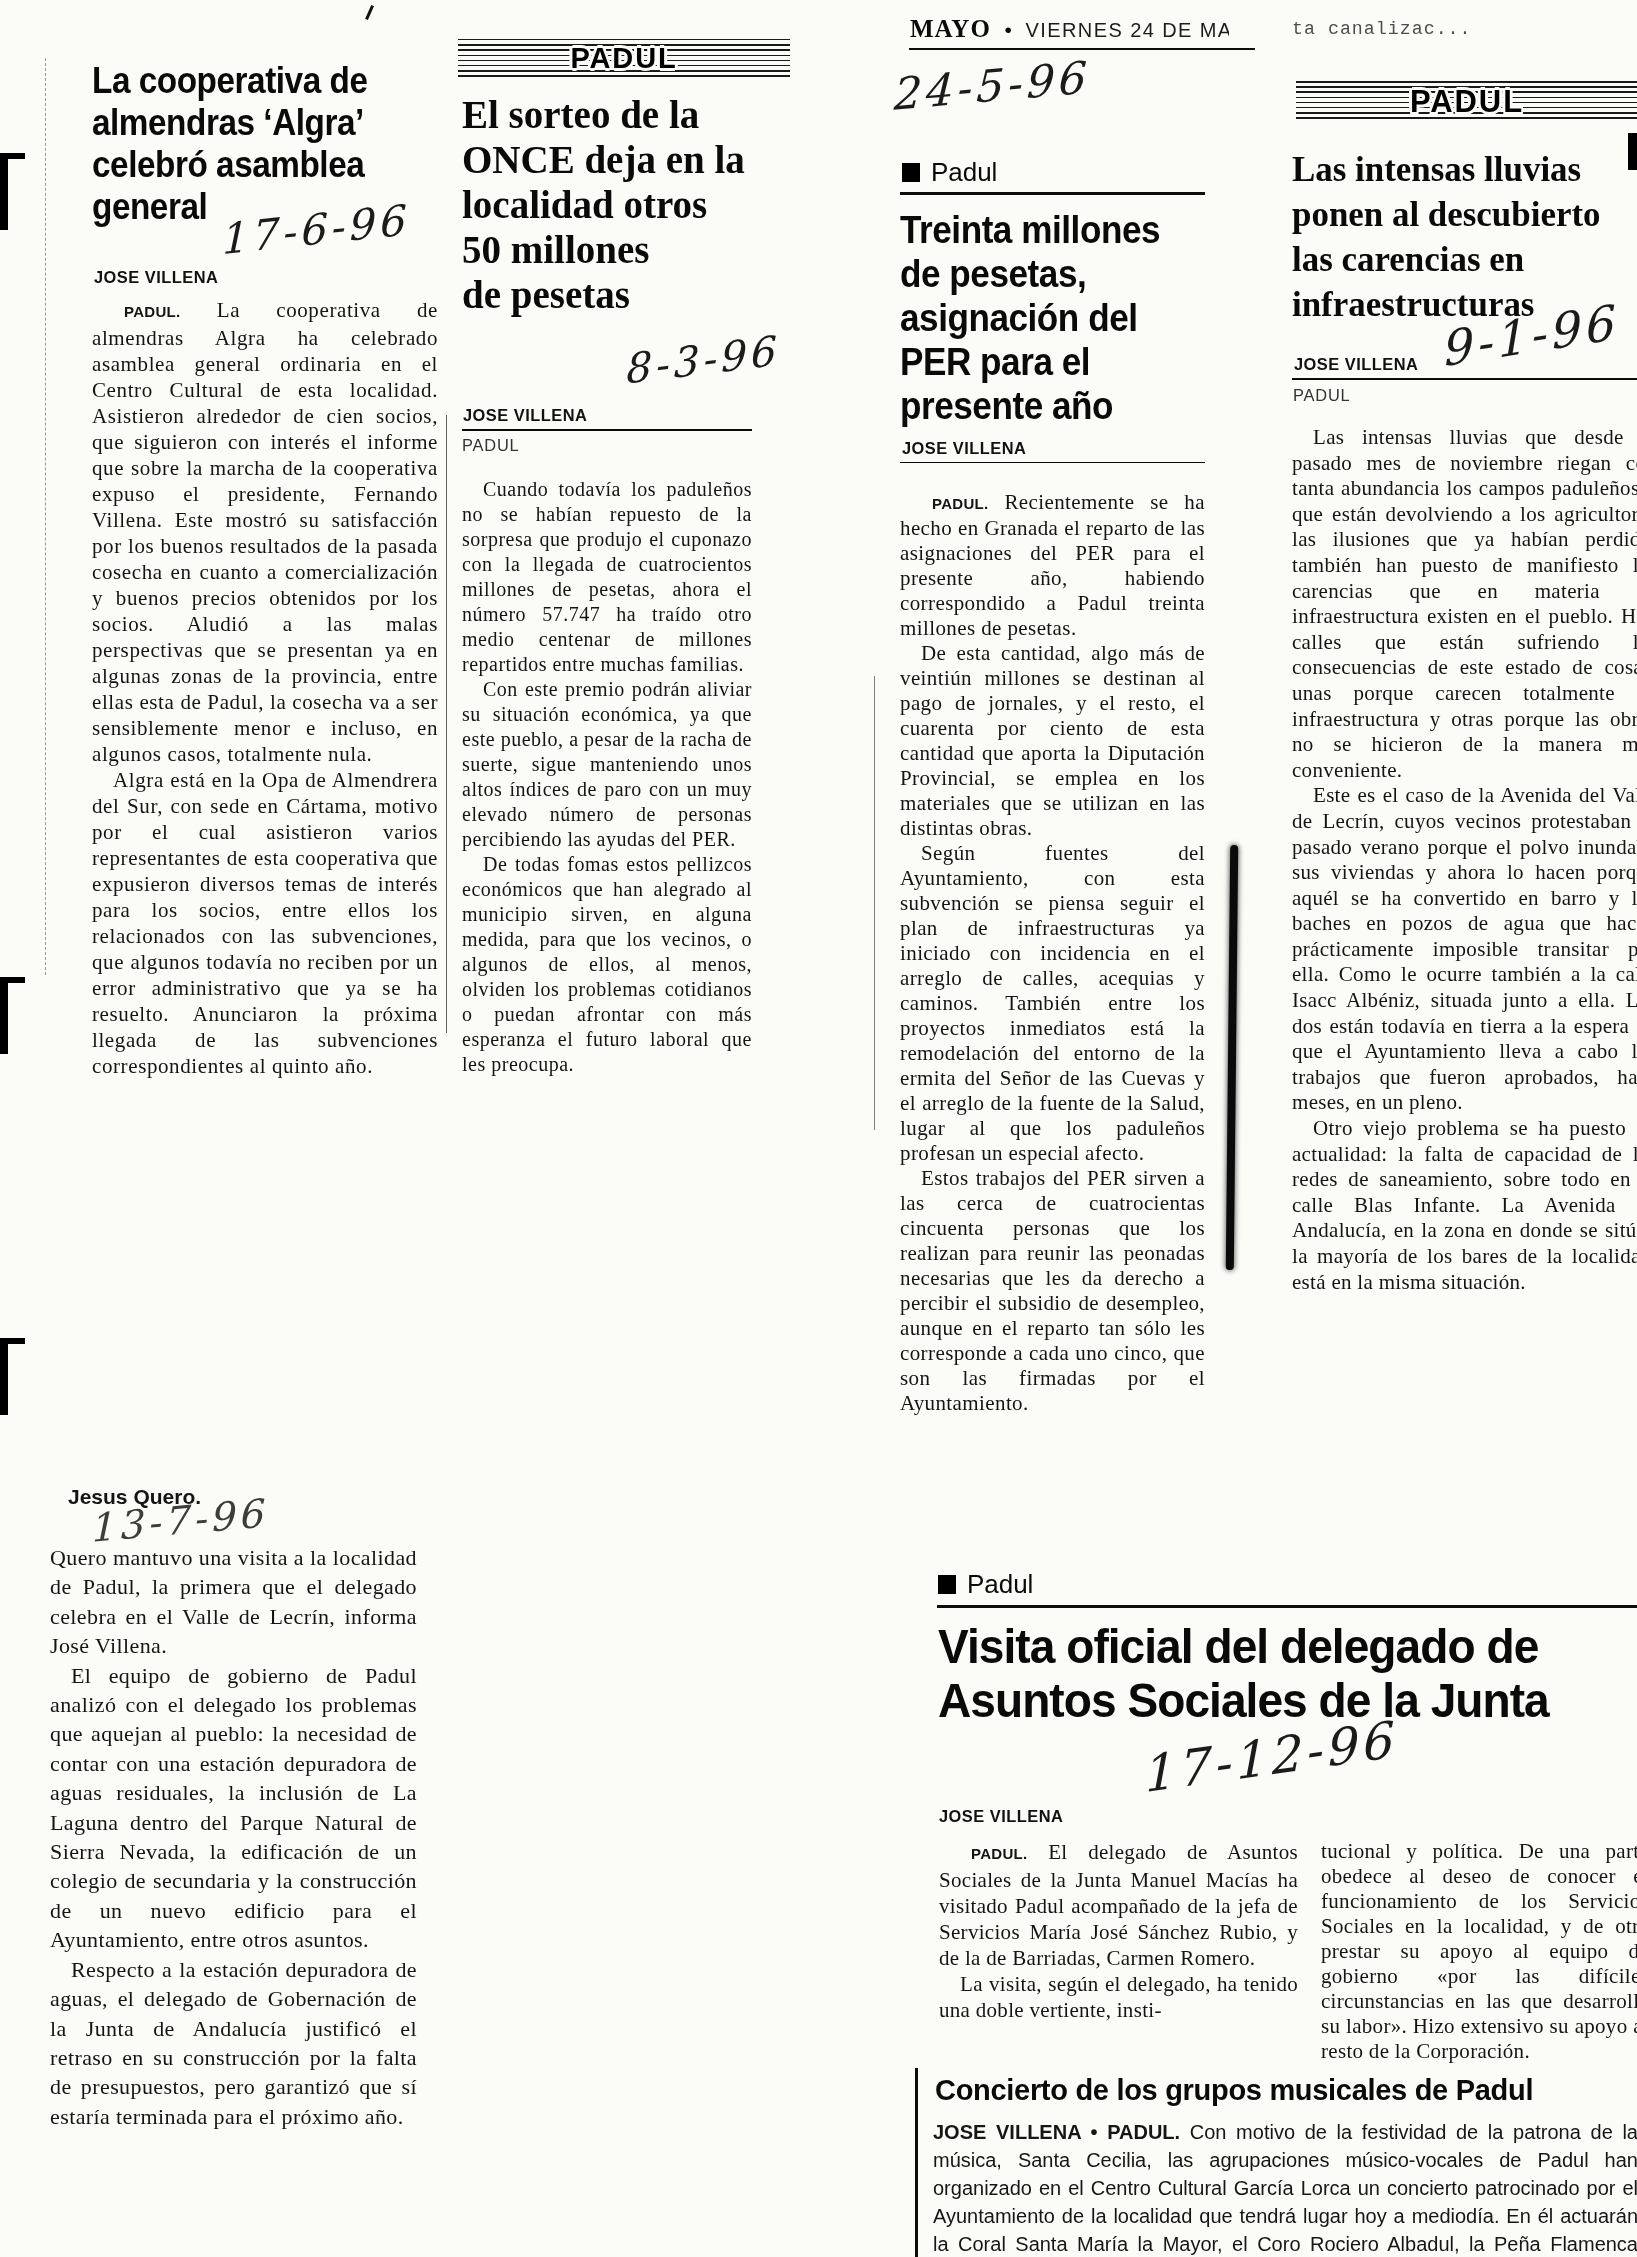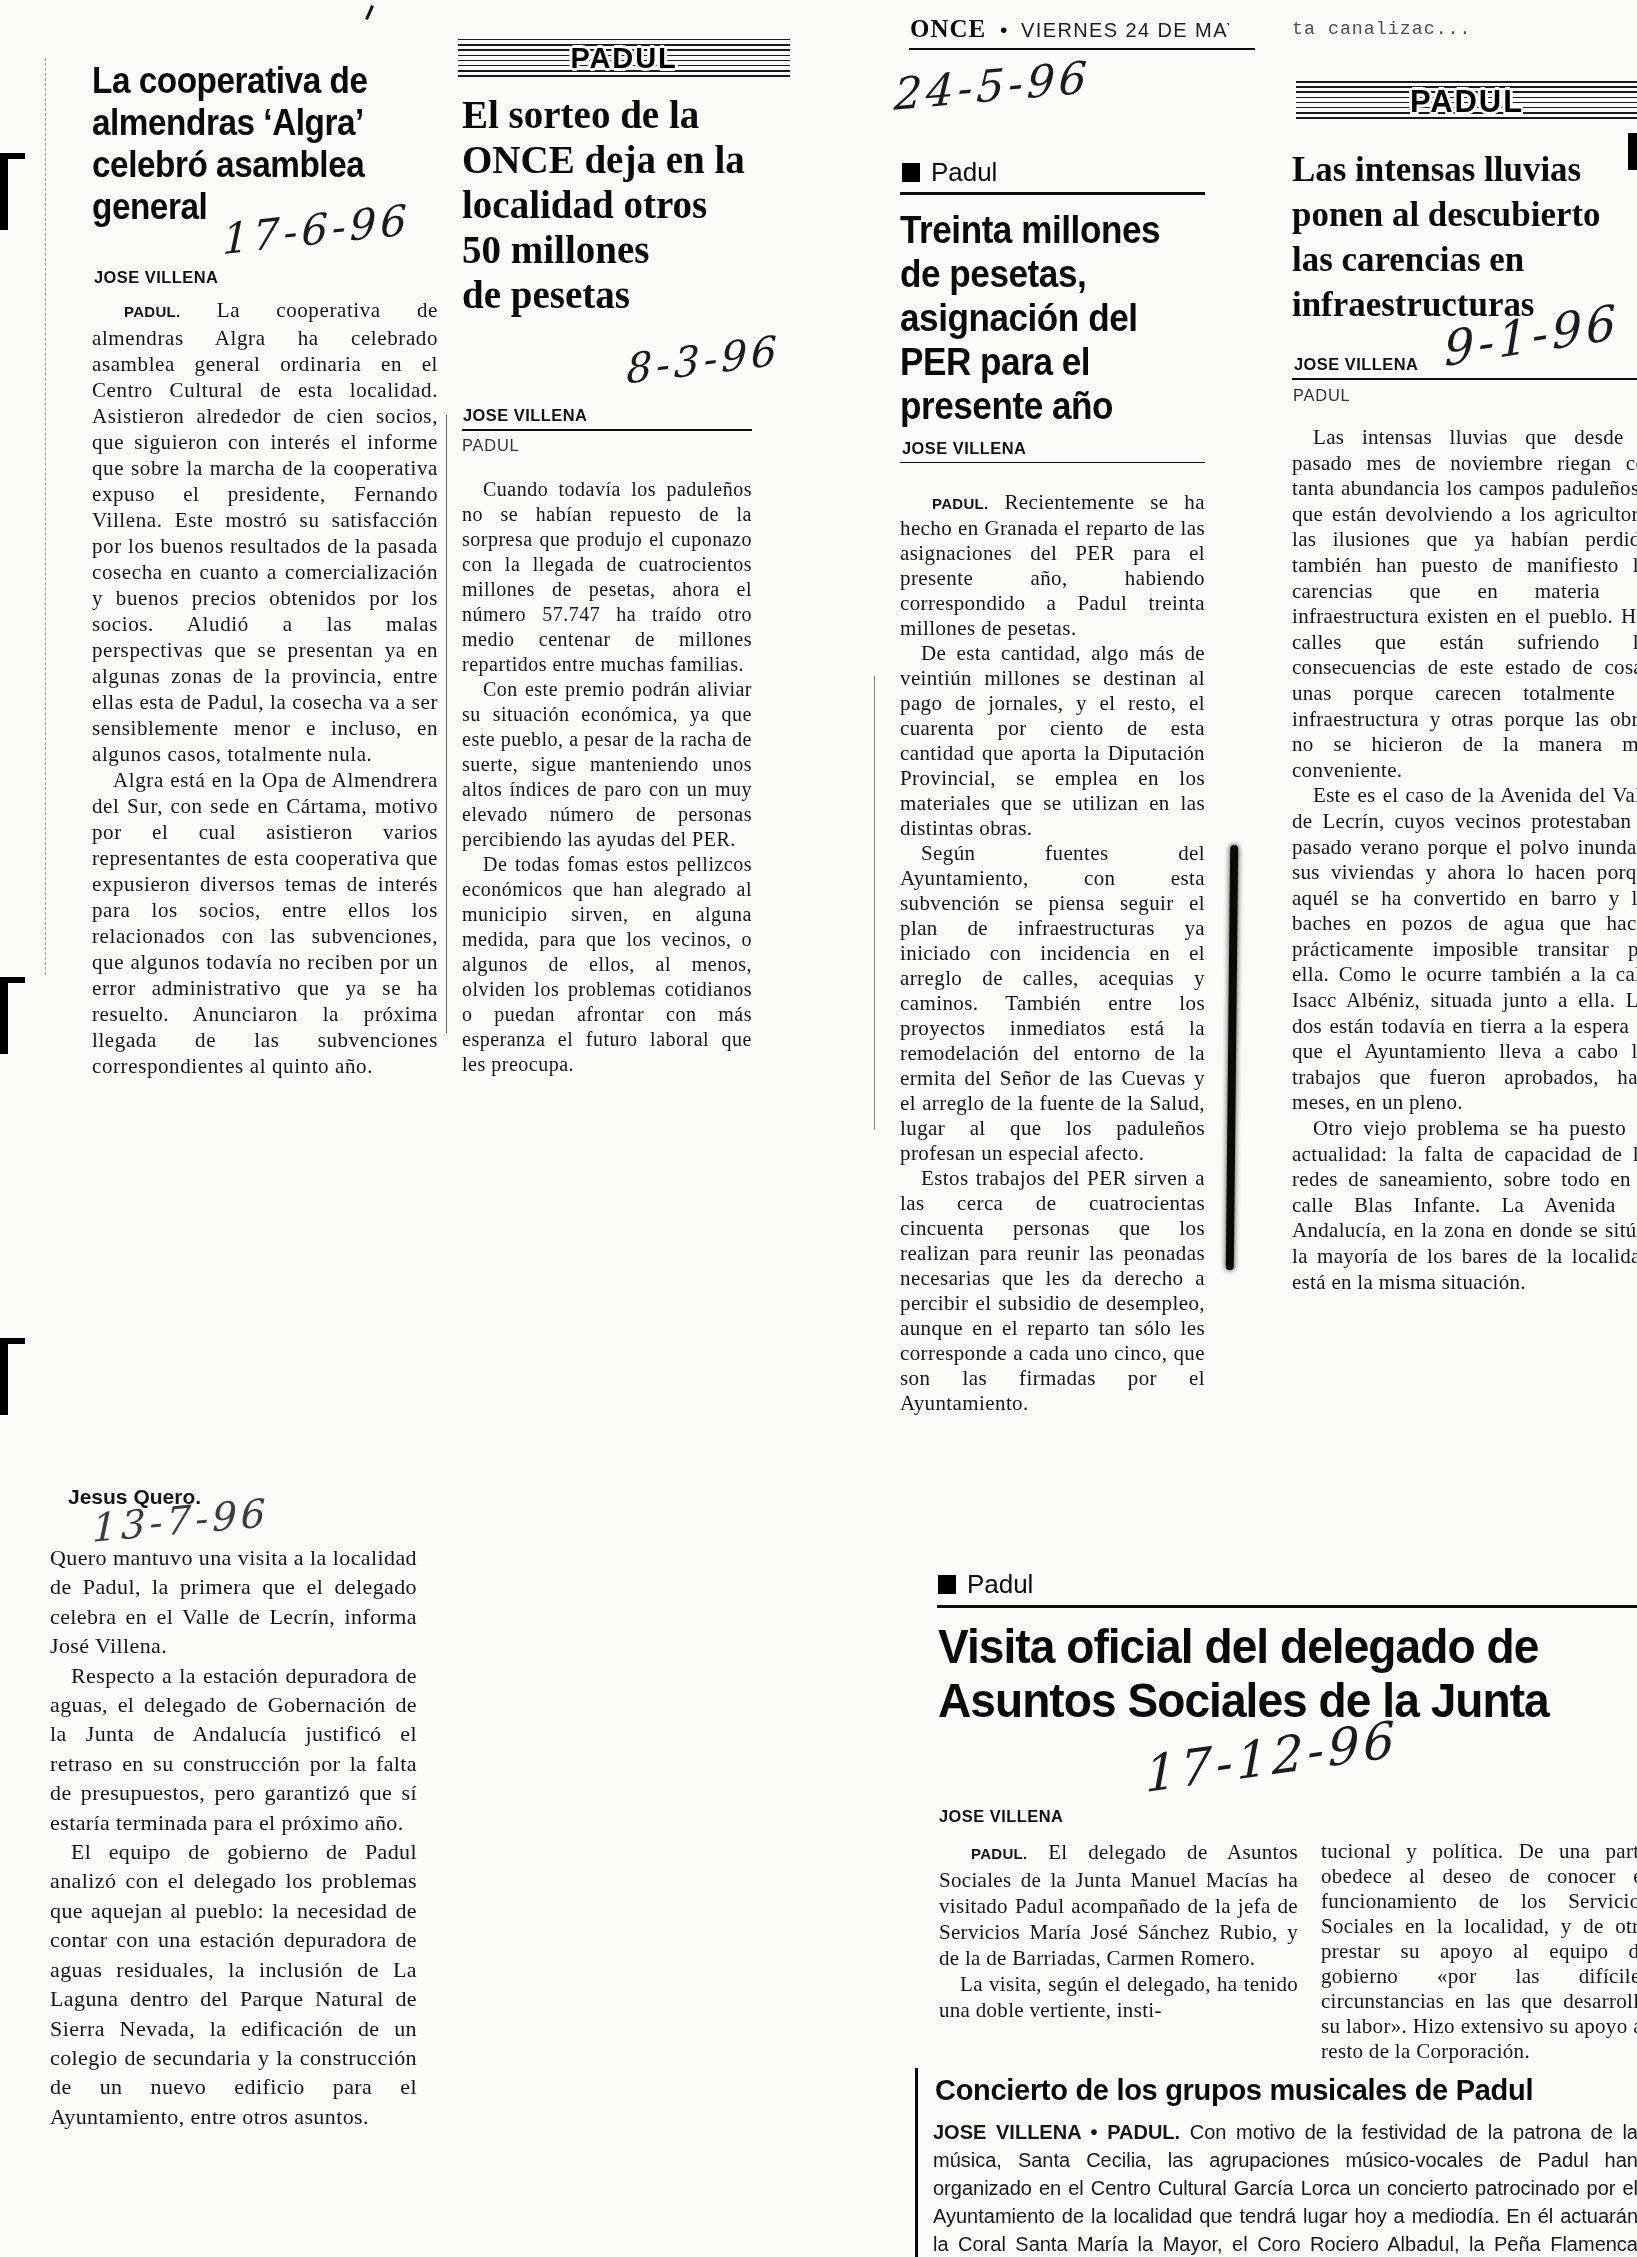--- a/index.html
+++ b/index.html
@@ -72,22 +72,22 @@
   <div class="abs byline" style="left:94px;top:268px">JOSE VILLENA</div>
   <div class="abs bodytext" style="left:92px;top:297px;width:346px;font-size:21px;line-height:26px;letter-spacing:0.6px">
     <p><span class="dateline">PADUL.</span> <span>La cooperativa de almendras Algra ha celebrado asamblea general ordinaria en el Centro Cultural de esta localidad. Asistieron alrededor de cien socios, que siguieron con interés el informe que sobre la marcha de la cooperativa expuso el presidente, Fernando Villena. Este mostró su satisfacción por los buenos resultados de la pasada cosecha en cuanto a comercialización y buenos precios obtenidos por los socios. Aludió a las malas perspectivas que se presentan ya en algunas zonas de la provincia, entre ellas esta de Padul, la cosecha va a ser sensiblemente menor e incluso, en algunos casos, totalmente nula.</span></p>
     <p class="indent">Algra está en la Opa de Almendrera del Sur, con sede en Cártama, motivo por el cual asistieron varios representantes de esta cooperativa que expusieron diversos temas de interés para los socios, entre ellos los relacionados con las subvenciones, que algunos todavía no reciben por un error administrativo que ya se ha resuelto. Anunciaron la próxima llegada de las subvenciones correspondientes al quinto año.</p>
   </div>
 
   <div class="abs" style="left:68px;top:1485px;font-family:'Liberation Sans',sans-serif;font-weight:700;font-size:21px">Jesus Quero.</div>
   <div class="hw" style="left:92px;top:1498px;font-size:39px;opacity:.85;transform:rotate(-5deg) skewX(-6deg)">13-7-96</div>
   <div class="abs bodytext" style="left:50px;top:1543px;width:367px;font-size:22px;line-height:29.4px;letter-spacing:0.4px">
     <p><span>Quero mantuvo una visita a la localidad de Padul, la primera que el delegado celebra en el Valle de Lecrín, informa </span><span class="boldname">José Villena.</span></p>
+    <p class="indent">El equipo de gobierno de Padul analizó con el delegado los problemas que aquejan al pueblo: la necesidad de contar con una estación depuradora de aguas residuales, la inclusión de La Laguna dentro del Parque Natural de Sierra Nevada, la edificación de un colegio de secundaria y la construcción de un nuevo edificio para el Ayuntamiento, entre otros asuntos.</p>
     <p class="indent">Respecto a la estación depuradora de aguas, el delegado de Gobernación de la Junta de Andalucía justificó el retraso en su construcción por la falta de presupuestos, pero garantizó que sí estaría terminada para el próximo año.</p>
-    <p class="indent">El equipo de gobierno de Padul analizó con el delegado los problemas que aquejan al pueblo: la necesidad de contar con una estación depuradora de aguas residuales, la inclusión de La Laguna dentro del Parque Natural de Sierra Nevada, la edificación de un colegio de secundaria y la construcción de un nuevo edificio para el Ayuntamiento, entre otros asuntos.</p>
   </div>
 
   <div class="abs banner" style="left:458px;top:39px;width:332px;height:39px">
     <span style="font-size:29px">PADUL</span>
   </div>
   <h1 class="abs hl-serif" style="left:462px;top:92px;font-size:39px;line-height:45px">El sorteo de la
 ONCE deja en la
 localidad otros
 50 millones
 de pesetas</h1>
@@ -95,21 +95,21 @@
   <div class="abs byline" style="left:463px;top:406px">JOSE VILLENA</div>
   <div class="abs rule" style="left:462px;top:429px;width:290px;height:1.9px"></div>
   <div class="abs kicker" style="left:462px;top:436px">PADUL</div>
   <div class="abs bodytext" style="left:462px;top:477px;width:290px;font-size:20px;line-height:25px;letter-spacing:0.5px">
     <p class="indent">Cuando todavía los paduleños no se habían repuesto de la sorpresa que produjo el cuponazo con la llegada de cuatrocientos millones de pesetas, ahora el número 57.747 ha traído otro medio centenar de millones repartidos entre muchas familias.</p>
     <p class="indent">Con este premio podrán aliviar su situación económica, ya que este pueblo, a pesar de la racha de suerte, sigue manteniendo unos altos índices de paro con un muy elevado número de personas percibiendo las ayudas del PER.</p>
     <p class="indent">De todas fomas estos pellizcos económicos que han alegrado al municipio sirven, en alguna medida, para que los vecinos, o algunos de ellos, al menos, olviden los problemas cotidianos o puedan afrontar con más esperanza el futuro laboral que les preocupa.</p>
   </div>
 
   <div class="abs masthead" style="left:910px;top:15.4px;width:319px">
-    <span class="mh-paper">ONCE</span>
+    <span class="mh-paper">MAYO</span>
     <span class="mh-bullet">•</span>
     <span class="mh-date">VIERNES 24 DE MAYO</span>
   </div>
   <div class="abs rule" style="left:909px;top:48px;width:346px;height:2.4px"></div>
   <div class="hw" style="left:894px;top:60px;font-size:44px;transform:rotate(-5deg) skewX(-8deg)">24-5-96</div>
 
   <div class="abs sectionmark" style="left:902px;top:157px">
     <span class="sq"></span>
     <span>Padul</span>
   </div>

